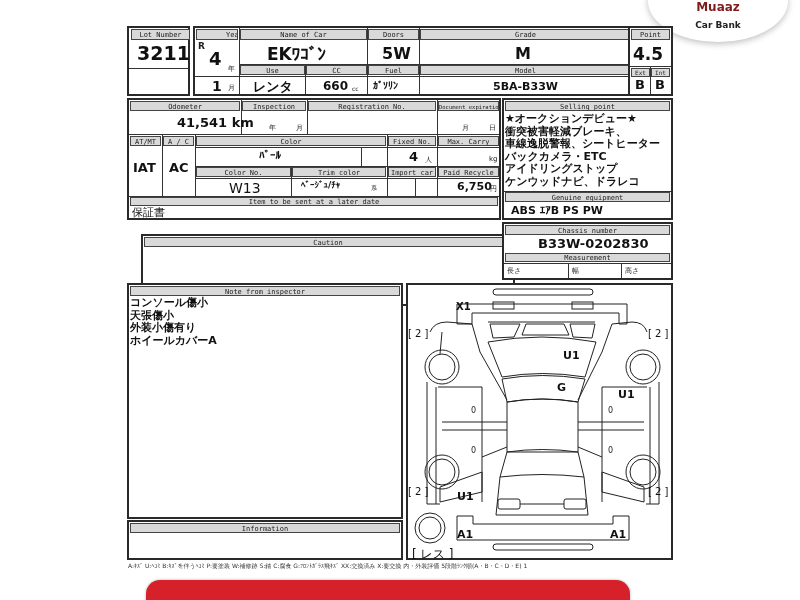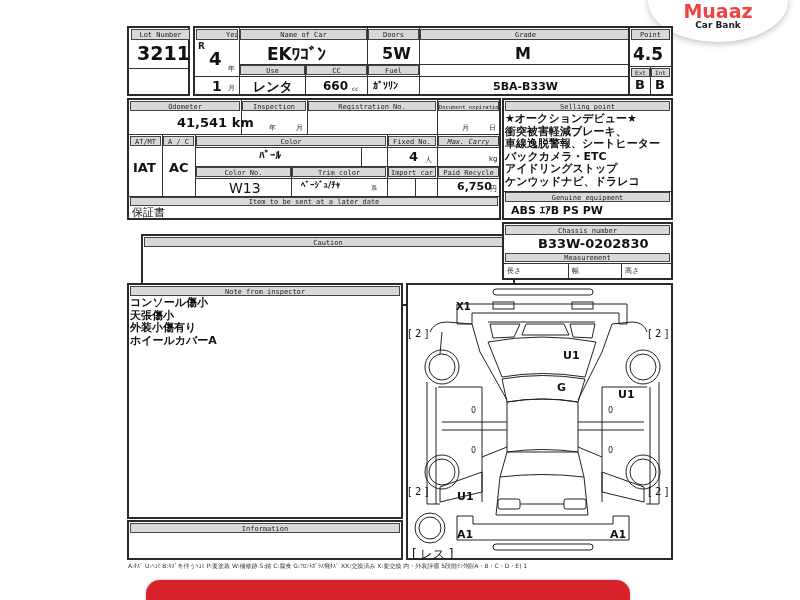--- a/index.html
+++ b/index.html
@@ -4,21 +4,21 @@
 <style>
   * { box-sizing: border-box; margin: 0; padding: 0; }
   html, body { width: 800px; height: 600px; background: #ffffff; overflow: hidden; }
   body { position: relative; font-family: "DejaVu Sans Mono", monospace; color: #111; }
   .box { position: absolute; border: 2px solid #2a2a2a; background: #fff; }
   .hdr { position: absolute; background: #d9d9d9; border: 1px solid #444; font-family: "DejaVu Sans Mono", monospace; font-size: 7px; text-align: center; line-height: 10px; color: #222; overflow: hidden; white-space: nowrap; }
   .big { font-family: "DejaVu Sans", sans-serif; font-weight: bold; color: #111; position: absolute; white-space: nowrap; }
   .small { font-family: "DejaVu Sans", sans-serif; font-size: 8px; position: absolute; color: #222; white-space: nowrap; }
   .jp { font-family: "DejaVu Sans", sans-serif; font-weight: bold; font-size: 11px; line-height: 12.5px; color: #111; }
   .logo { position: absolute; left: 648px; top: -40px; width: 140px; height: 82px; border-radius: 50%; background: #fff; box-shadow: 0 2px 6px rgba(0,0,0,0.25); text-align: center; }
-  .logo .t1 { position: absolute; top: 40px; left: 0; right: 0; font-family: "DejaVu Sans", sans-serif; font-weight: bold; font-size: 19px; color: #ef4444; }
+  .logo .t1 { position: absolute; top: 40px; left: 0; right: 0; font-family: "DejaVu Sans", sans-serif; font-weight: bold; font-size: 12px; color: #7f1d1d; }
   .logo .t2 { position: absolute; top: 60px; left: 0; right: 0; font-family: "DejaVu Sans", sans-serif; font-weight: bold; font-size: 9px; color: #222; }
   .legend { position: absolute; left: 128px; top: 562px; font-family: "DejaVu Sans", sans-serif; font-size: 6px; color: #333; white-space: nowrap; }
   .banner { position: absolute; left: 146px; top: 580px; width: 484px; height: 40px; background: #d7212a; border-radius: 14px; box-shadow: 0 0 3px rgba(0,0,0,0.3); }
 </style>
 </head>
 <body>
 
 <div class="logo">
   <div class="t1">Muaaz</div>
   <div class="t2">Car Bank</div>
@@ -50,20 +50,21 @@
   <div style="position:absolute;left:224px;top:0;height:66px;border-left:1px solid #333;"></div>
 
   <div class="hdr" style="left:225px;top:1px;width:211px;height:11px;">Grade</div>
   <div class="big" style="left:320px;top:16px;font-size:16px;">M</div>
 
   <div style="position:absolute;left:44px;top:36px;width:392px;border-top:1px solid #333;"></div>
 
   <div class="hdr" style="left:45px;top:37px;width:65px;height:10px;">Use</div>
   <div class="hdr" style="left:111px;top:37px;width:61px;height:10px;">CC</div>
   <div class="hdr" style="left:173px;top:37px;width:51px;height:10px;">Fuel</div>
+  <div class="hdr" style="left:225px;top:37px;width:211px;height:10px;">Model</div>
   <div style="position:absolute;left:44px;top:48px;width:392px;border-top:1px solid #333;"></div>
   <div style="position:absolute;left:110px;top:36px;height:30px;border-left:1px solid #333;"></div>
   <div style="position:absolute;left:172px;top:36px;height:30px;border-left:1px solid #333;"></div>
   <div class="big" style="left:58px;top:50px;font-size:13px;">レンタ</div>
   <div class="big" style="left:128px;top:51px;font-size:12px;">660</div>
   <div class="small" style="left:157px;top:57px;font-size:6px;">cc</div>
   <div class="big" style="left:178px;top:52px;font-size:10px;">ｶﾞｿﾘﾝ</div>
   <div class="big" style="left:298px;top:52px;font-size:11px;">5BA-B33W</div>
 </div>
 
@@ -91,21 +92,21 @@
   <div class="small" style="left:167px;top:23px;font-size:7px;">月</div>
   <div class="small" style="left:190px;top:18px;"></div>
   <div class="small" style="left:333px;top:23px;font-size:7px;">月</div>
   <div class="small" style="left:360px;top:23px;font-size:7px;">日</div>
   <div style="position:absolute;left:0;top:34px;width:370px;border-top:1px solid #333;"></div>
 
   <div class="hdr" style="left:1px;top:36px;width:31px;height:10px;">AT/MT</div>
   <div class="hdr" style="left:34px;top:36px;width:31px;height:10px;">A / C</div>
   <div class="hdr" style="left:67px;top:36px;width:190px;height:10px;">Color</div>
   <div class="hdr" style="left:259px;top:36px;width:48px;height:10px;">Fixed No.</div>
-  <div class="hdr" style="left:309px;top:36px;width:61px;height:10px;font-style:italic;">Max. Carry</div>
+  <div class="hdr" style="left:309px;top:36px;width:61px;height:10px;">Max. Carry</div>
   <div style="position:absolute;left:33px;top:34px;height:62px;border-left:1px solid #333;"></div>
   <div style="position:absolute;left:66px;top:34px;height:62px;border-left:1px solid #333;"></div>
   <div style="position:absolute;left:258px;top:34px;height:62px;border-left:1px solid #333;"></div>
   <div style="position:absolute;left:308px;top:34px;height:62px;border-left:1px solid #333;"></div>
   <div style="position:absolute;left:66px;top:47px;width:304px;border-top:1px solid #333;"></div>
   <div style="position:absolute;left:232px;top:47px;height:19px;border-left:1px solid #333;"></div>
   <div class="big" style="left:4px;top:60px;font-size:13px;">IAT</div>
   <div class="big" style="left:40px;top:60px;font-size:13px;">AC</div>
   <div class="big" style="left:130px;top:49px;font-size:11px;">ﾊﾟｰﾙ</div>
   <div class="big" style="left:280px;top:49px;font-size:13px;">4</div>

